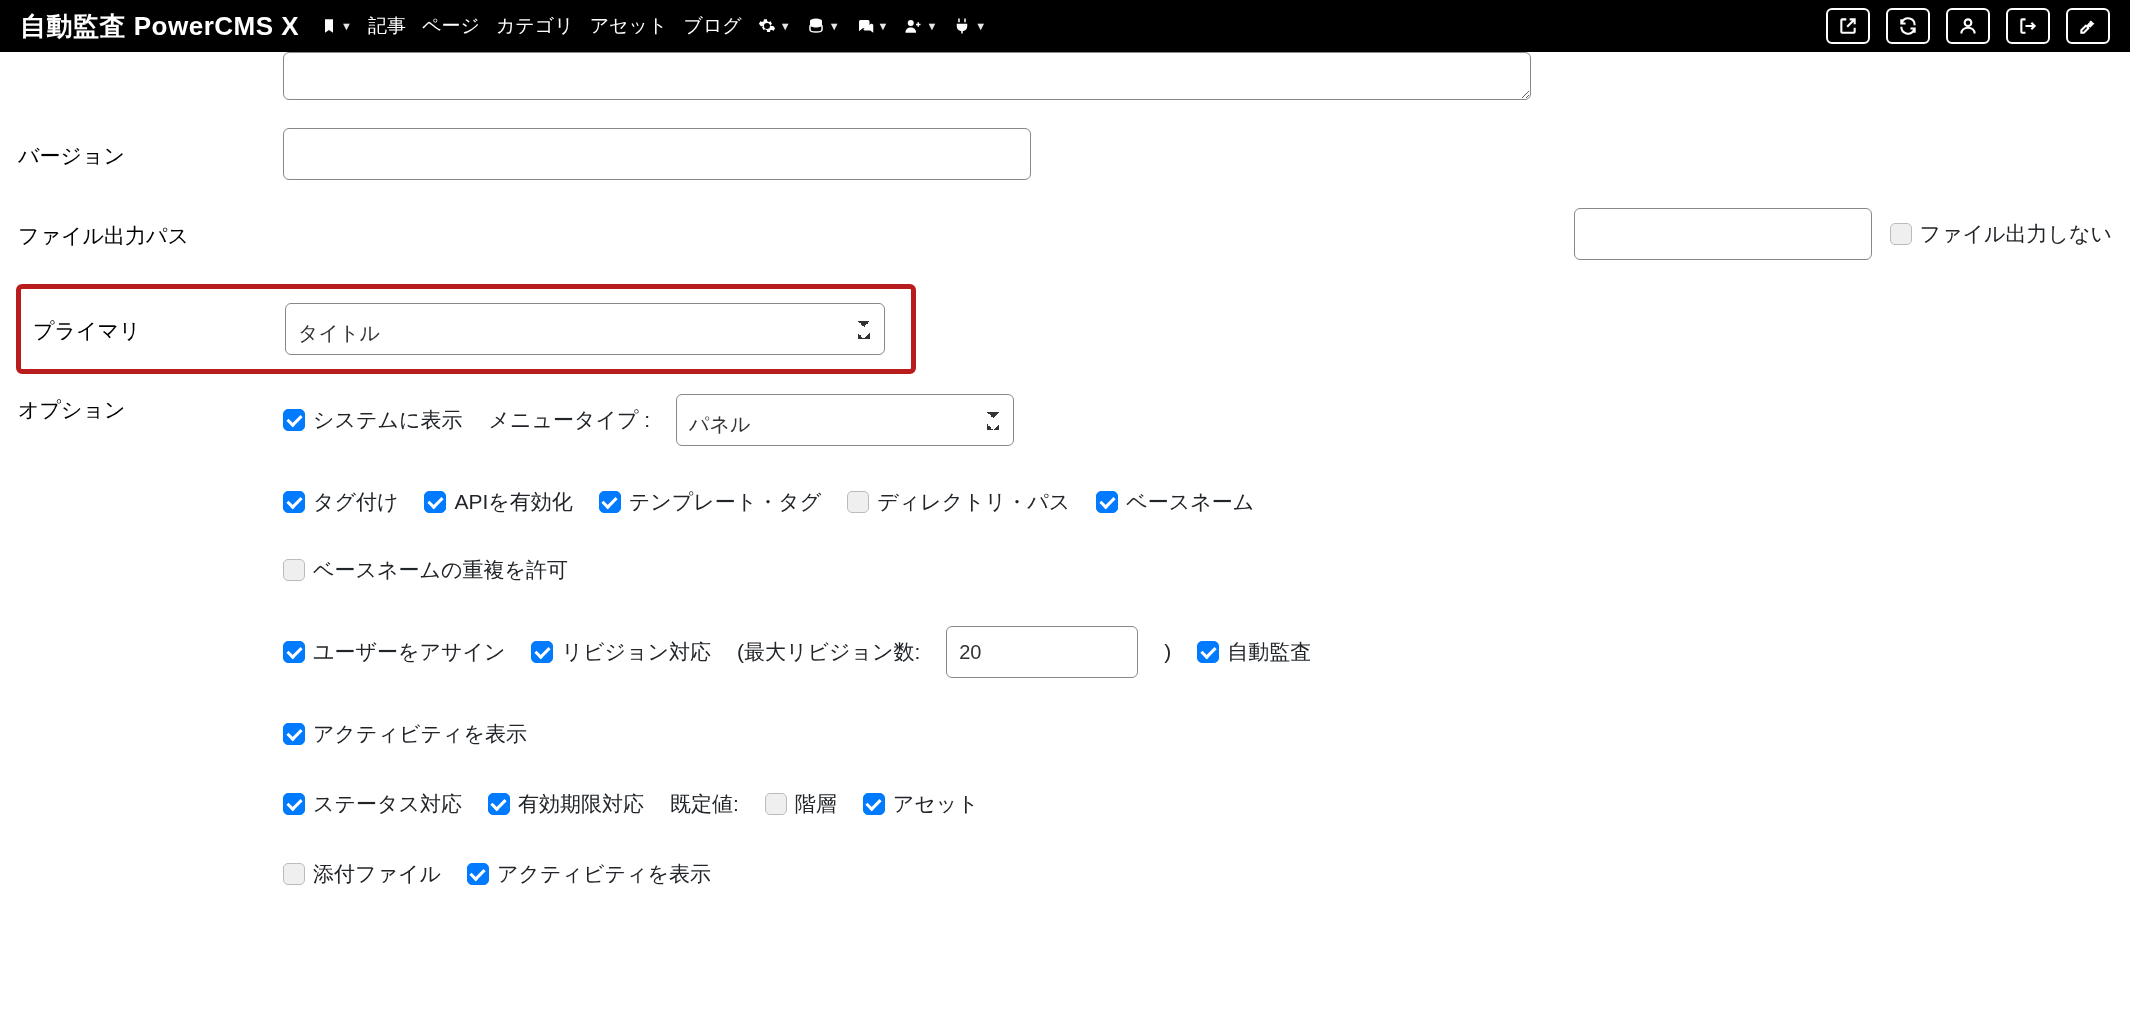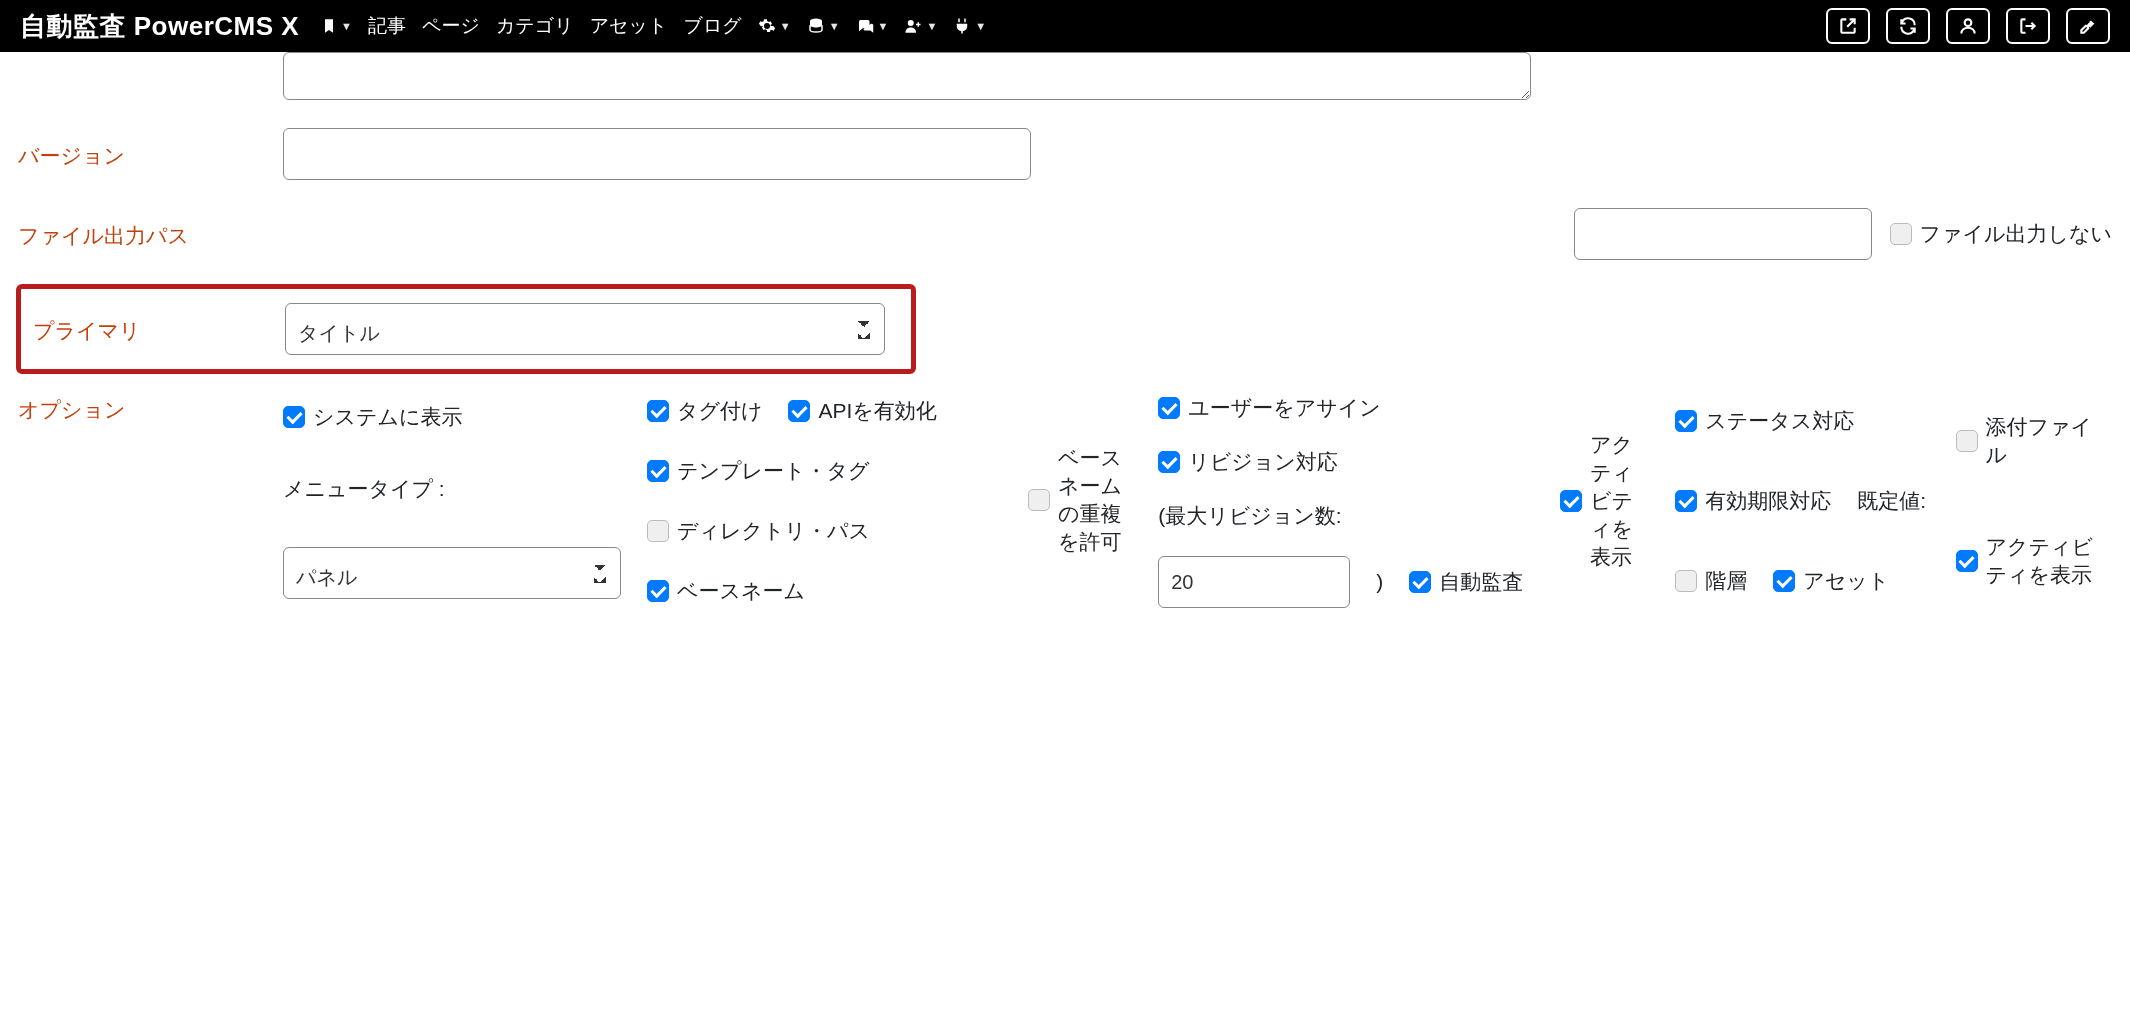--- a/index.html
+++ b/index.html
@@ -65,21 +65,21 @@
     margin-top: 28px;
   }
   .form-row.top-pad {
     margin-top: 0;
     align-items: flex-start;
   }
   .form-label {
     width: 265px;
     flex: 0 0 265px;
     font-size: 21px;
-    color: #c2410c;
+    color: #000000;
     padding-top: 4px;
   }
   .form-control-area {
     flex: 1;
     display: flex;
     align-items: center;
     flex-wrap: wrap;
     gap: 10px 18px;
     justify-content: flex-end;
   }
@@ -145,22 +145,22 @@
     align-items: center;
   }
   .highlight-row .form-label { width: 252px; flex-basis: 252px; }
 
   
   .options-block { margin-top: 20px; display: flex; }
   .options-block .form-label { padding-top: 2px; }
   .opts {
     flex: 1;
     display: flex;
-    flex-direction: row;
-    gap: 26px;
+    flex-direction: column;
+    gap: 42px;
   }
   .opt-line {
     display: flex;
     align-items: center;
     flex-wrap: wrap;
     row-gap: 26px;
     column-gap: 26px;
   }
   .chk-group {
     display: inline-flex;

